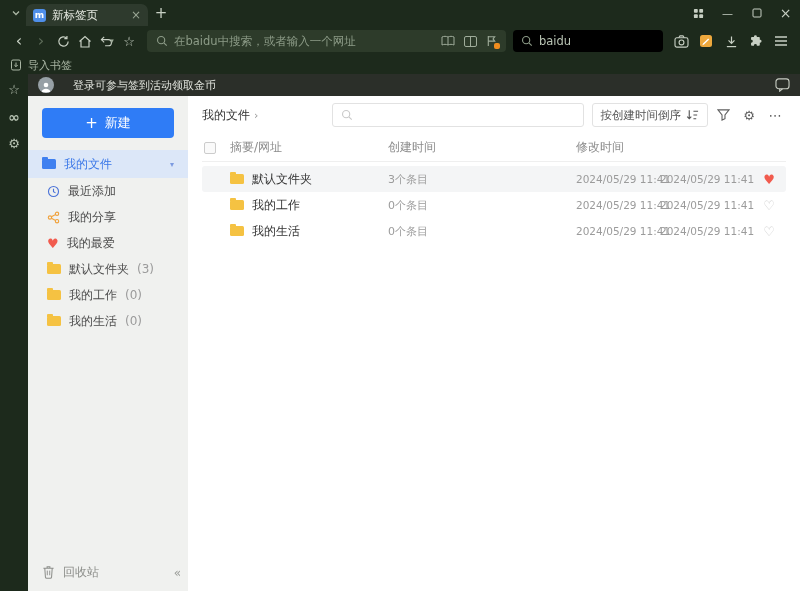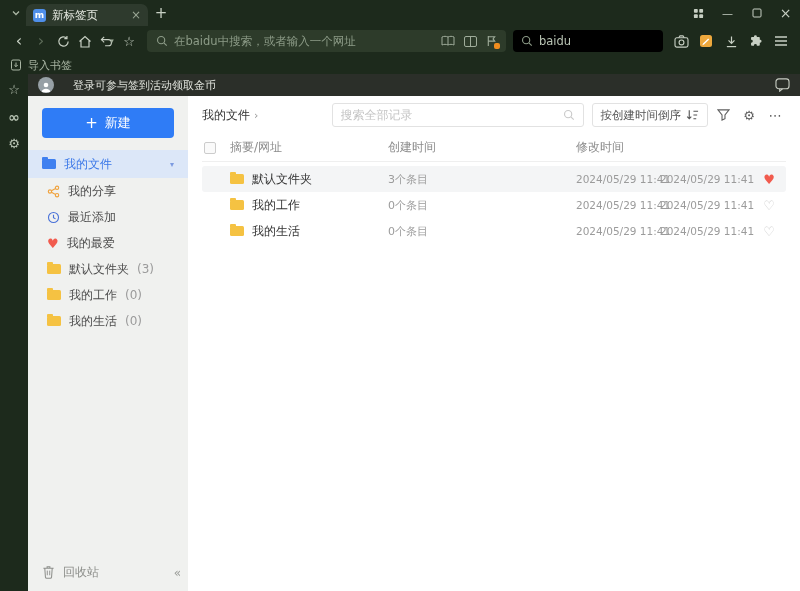--- a/index.html
+++ b/index.html
@@ -279,36 +279,36 @@
 
           <div class="nsb-row sel">
             <span class="folder blue"></span>
             <span>我的文件</span>
             <span class="nsb-chevron">▾</span>
           </div>
 
           <div class="nsb-row nsb-sub">
             <span>
               <svg width="13" height="13" viewBox="0 0 14 14">
+                  <circle cx="7" cy="7" r="5.4" fill="none" stroke="#4a72d8" stroke-width="1.2"></circle>
+                  <path d="M7 4v3.2l2.2 1.3" fill="none" stroke="#4a72d8" stroke-width="1.2"></path>
+                </svg>
+            </span>
+            <span>最近添加</span>
+          </div>
+          <div class="nsb-row nsb-sub">
+            <span>
+              <svg width="13" height="13" viewBox="0 0 14 14">
                   <circle cx="3.2" cy="7" r="1.8" fill="none" stroke="#f0a23c" stroke-width="1.2"></circle>
                   <circle cx="10.8" cy="3" r="1.8" fill="none" stroke="#f0a23c" stroke-width="1.2"></circle>
                   <circle cx="10.8" cy="11" r="1.8" fill="none" stroke="#f0a23c" stroke-width="1.2"></circle>
                   <path d="M4.8 6.2l4.4-2.4M4.8 7.8l4.4 2.4" stroke="#f0a23c" stroke-width="1.1"></path>
                 </svg>
             </span>
             <span>我的分享</span>
-          </div>
-          <div class="nsb-row nsb-sub">
-            <span>
-              <svg width="13" height="13" viewBox="0 0 14 14">
-                  <circle cx="7" cy="7" r="5.4" fill="none" stroke="#4a72d8" stroke-width="1.2"></circle>
-                  <path d="M7 4v3.2l2.2 1.3" fill="none" stroke="#4a72d8" stroke-width="1.2"></path>
-                </svg>
-            </span>
-            <span>最近添加</span>
           </div>
           <div class="nsb-row nsb-sub">
             <span class="heart-g red">♥</span>
             <span>我的最爱</span>
           </div>
 
           <div class="nsb-row nsb-sub">
             <span class="folder"></span>
             <span>默认文件夹</span>
             <span class="count">(3)</span>
@@ -336,21 +336,20 @@
           <div class="collapse">«</div>
         </div>
 
         <div class="nmain">
           <div class="ntoolbar">
             <div class="crumb">
               <span>我的文件</span>
               <span class="sep">›</span>
             </div>
             <div class="nsearch">
-              <input type="text" placeholder="搜索全部记录" style="">
               <span class="nsearch-ic">
                 <svg width="12" height="12" viewBox="0 0 14 14">
                     <circle cx="6" cy="6" r="4.2" fill="none" stroke="currentColor" stroke-width="1.3"></circle>
                     <path d="M9.2 9.2l3.3 3.3" stroke="currentColor" stroke-width="1.3"></path>
                   </svg>
               </span>
             </div>
             <div class="sort-btn">
               <span>按创建时间倒序</span>
               <span>

